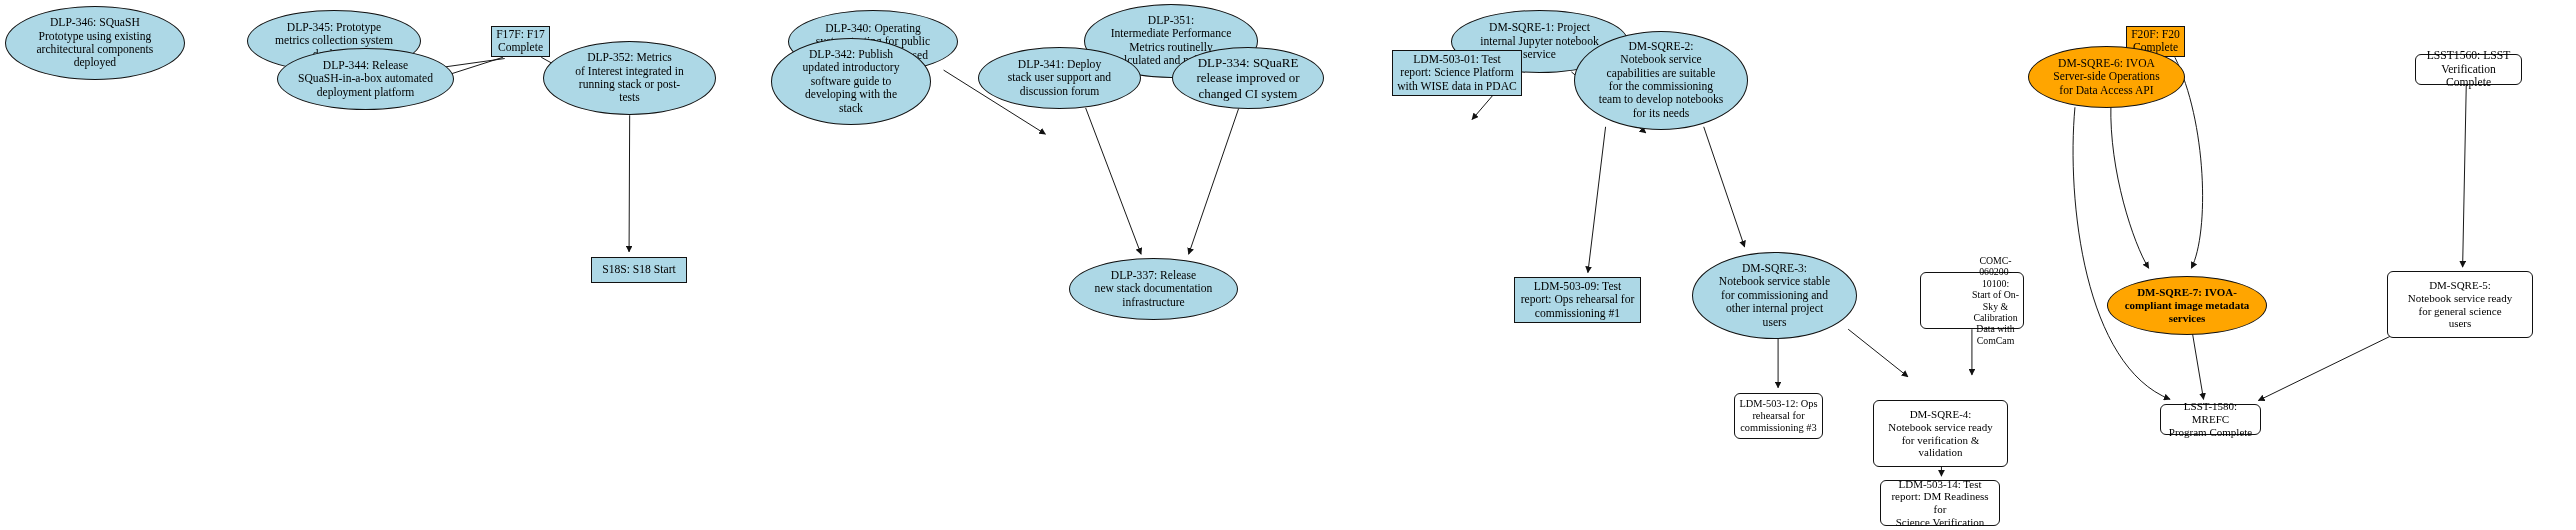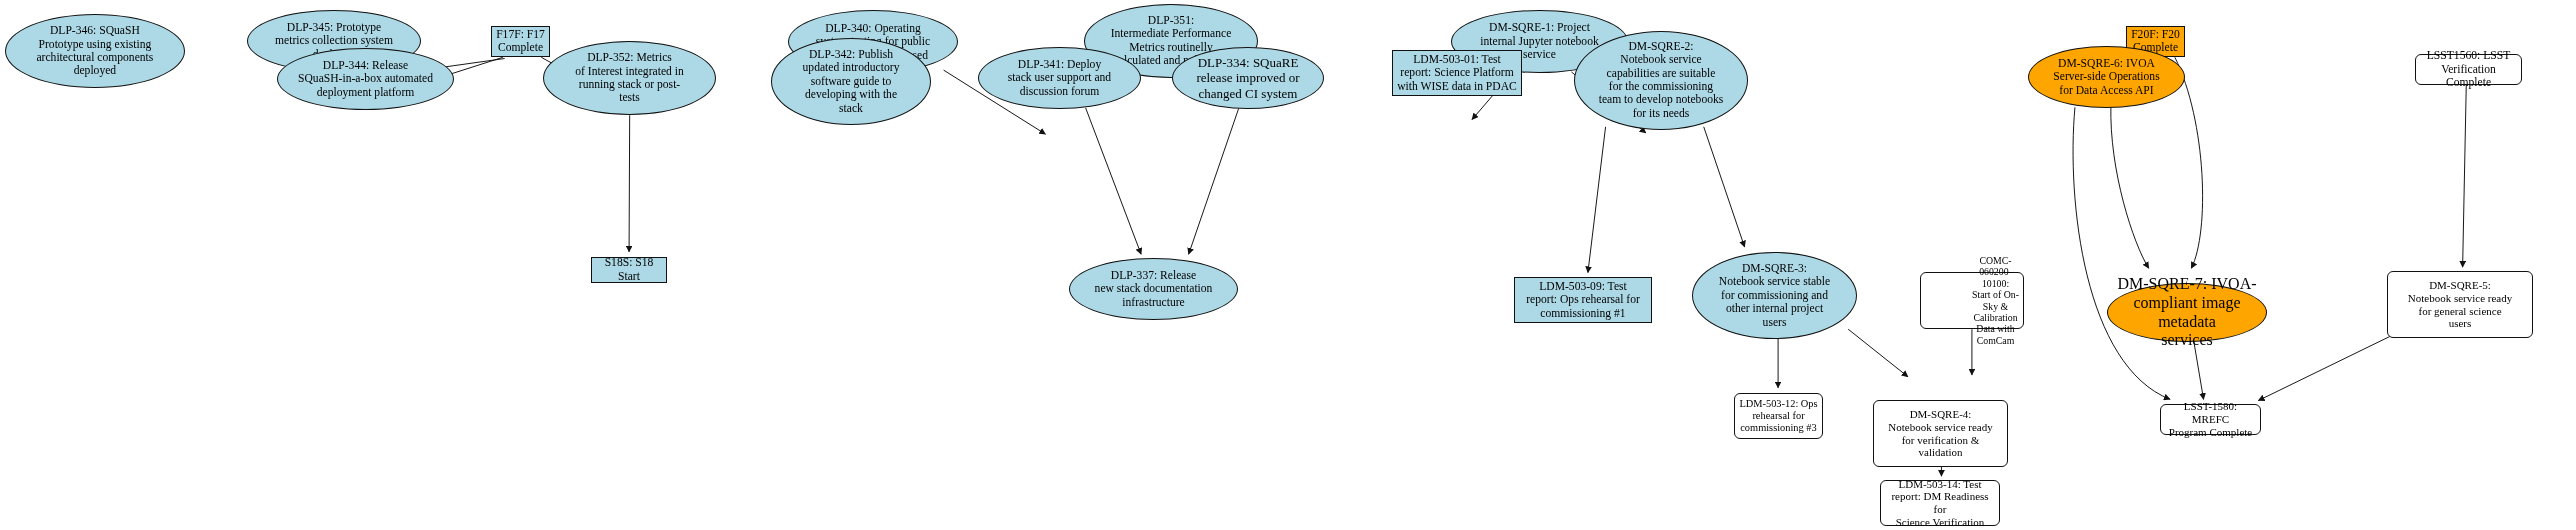--- a/index.html
+++ b/index.html
@@ -79,21 +79,21 @@
         <path d="M 3568,94 C 3620,200 3625,380 3595,440" fill="none" stroke="#111111" stroke-width="1.6" marker-end="url(#arrow)"></path>
         <path d="M 3463,172 C 3460,280 3500,400 3525,440" fill="none" stroke="#111111" stroke-width="1.6" marker-end="url(#arrow)"></path>
         <path d="M 3404,176 C 3390,330 3420,600 3560,655" fill="none" stroke="#111111" stroke-width="1.6" marker-end="url(#arrow)"></path>
         <path d="M 3596,542 L 3615,655" fill="none" stroke="#111111" stroke-width="1.6" marker-end="url(#arrow)"></path>
         <path d="M 4046,139 L 4040,438" fill="none" stroke="#111111" stroke-width="1.6" marker-end="url(#arrow)"></path>
         <path d="M 3945,540 L 3705,657" fill="none" stroke="#111111" stroke-width="1.6" marker-end="url(#arrow)"></path>
       </g>
   </svg>
 
   <div id="node-layer">
-      <div class="node ellipse fill-cyan" style="left: 4.9px; top: 14px; width: 180px; height: 74px; font-size: 11.6px;"><span class="lbl">DLP-346: SQuaSH
+      <div class="node ellipse fill-cyan" style="left: 4.9px; top: 6px; width: 180px; height: 74px; font-size: 11.6px;"><span class="lbl">DLP-346: SQuaSH
 Prototype using existing
 architectural components
 deployed</span></div>
       <div class="node ellipse fill-cyan" style="left: 247px; top: 9.8px; width: 174px; height: 62px; font-size: 11.6px;"><span class="lbl">DLP-345: Prototype
 metrics collection system
 deployed</span></div>
       <div class="node box fill-cyan" style="left: 491px; top: 25.6px; width: 59px; height: 31px; font-size: 11.6px;"><span class="lbl">F17F: F17
 Complete</span></div>
       <div class="node ellipse fill-cyan" style="left: 788px; top: 10.4px; width: 170px; height: 63px; font-size: 11.6px;"><span class="lbl">DLP-340: Operating
 system testing for public
@@ -132,51 +132,51 @@
 Notebook service
 capabilities are suitable
 for the commissioning
 team to develop notebooks
 for its needs</span></div>
       <div class="node ellipse fill-orange" style="left: 2028px; top: 46px; width: 157px; height: 62px; font-size: 11.6px;"><span class="lbl">DM-SQRE-6: IVOA
 Server-side Operations
 for Data Access API</span></div>
       <div class="node box fill-white" style="left: 2415px; top: 54px; width: 107px; height: 31px; font-size: 11.6px;"><span class="lbl">LSST1560: LSST
 Verification Complete</span></div>
-      <div class="node box fill-cyan" style="left: 1514px; top: 277px; width: 138px; height: 46px; font-size: 11.6px;"><span class="lbl">LDM-503-09: Test
+      <div class="node box fill-cyan" style="left: 1514px; top: 277px; width: 127px; height: 46px; font-size: 11.6px;"><span class="lbl">LDM-503-09: Test
 report: Ops rehearsal for
 commissioning #1</span></div>
       <div class="node ellipse fill-cyan" style="left: 1692px; top: 252px; width: 165px; height: 87px; font-size: 11.6px;"><span class="lbl">DM-SQRE-3:
 Notebook service stable
 for commissioning and
 other internal project
 users</span></div>
       <div class="node box fill-white" style="left: 1920px; top: 272px; width: 104px; height: 57px; font-size: 9.8px; padding-left: 47px;"><span class="lbl">COMC-060200-10100:
 Start of On-Sky &amp;
 Calibration Data with
 ComCam</span></div>
-      <div class="node ellipse fill-orange" style="left: 2107px; top: 283px; width: 160px; height: 59px; font-size: 16px;"><span class="lbl">DM-SQRE-7: IVOA-
+      <div class="node ellipse fill-orange" style="left: 2107px; top: 276px; width: 160px; height: 59px; font-size: 11px; font-weight: bold;"><span class="lbl">DM-SQRE-7: IVOA-
 compliant image metadata
 services</span></div>
       <div class="node ellipse fill-white" style="left: 2387px; top: 271px; width: 146px; height: 67px; font-size: 11px;"><span class="lbl">DM-SQRE-5:
 Notebook service ready
 for general science
 users</span></div>
       <div class="node box fill-white" style="left: 1734px; top: 393px; width: 89px; height: 46px; font-size: 10.4px;"><span class="lbl">LDM-503-12: Ops
 rehearsal for
 commissioning #3</span></div>
       <div class="node ellipse fill-white" style="left: 1873px; top: 400px; width: 135px; height: 67px; font-size: 11px;"><span class="lbl">DM-SQRE-4:
 Notebook service ready
 for verification &amp;
 validation</span></div>
       <div class="node box fill-white" style="left: 2160px; top: 404px; width: 101px; height: 31px; font-size: 11px;"><span class="lbl">LSST-1580: MREFC
 Program Complete</span></div>
       <div class="node box fill-white" style="left: 1880px; top: 480px; width: 120px; height: 46px; font-size: 11px;"><span class="lbl">LDM-503-14: Test
 report: DM Readiness for
 Science Verification</span></div>
-      <div class="node box fill-cyan" style="left: 591px; top: 257px; width: 76px; height: 25.6px; font-size: 11.6px;"><span class="lbl">S18S: S18 Start</span></div>
+      <div class="node box fill-cyan" style="left: 591px; top: 257px; width: 96px; height: 25.6px; font-size: 11.6px;"><span class="lbl">S18S: S18 Start</span></div>
       <div class="node ellipse fill-cyan" style="left: 1069px; top: 258px; width: 169px; height: 62px; font-size: 11.6px;"><span class="lbl">DLP-337: Release
 new stack documentation
 infrastructure</span></div>
     </div>
 
 </div>
 
 
 </body></html>

